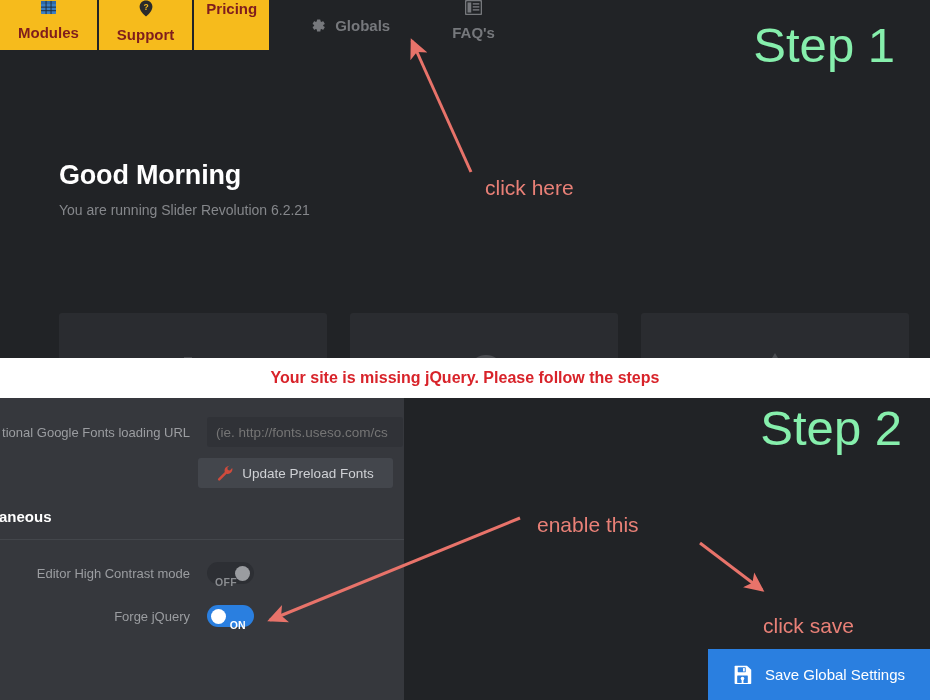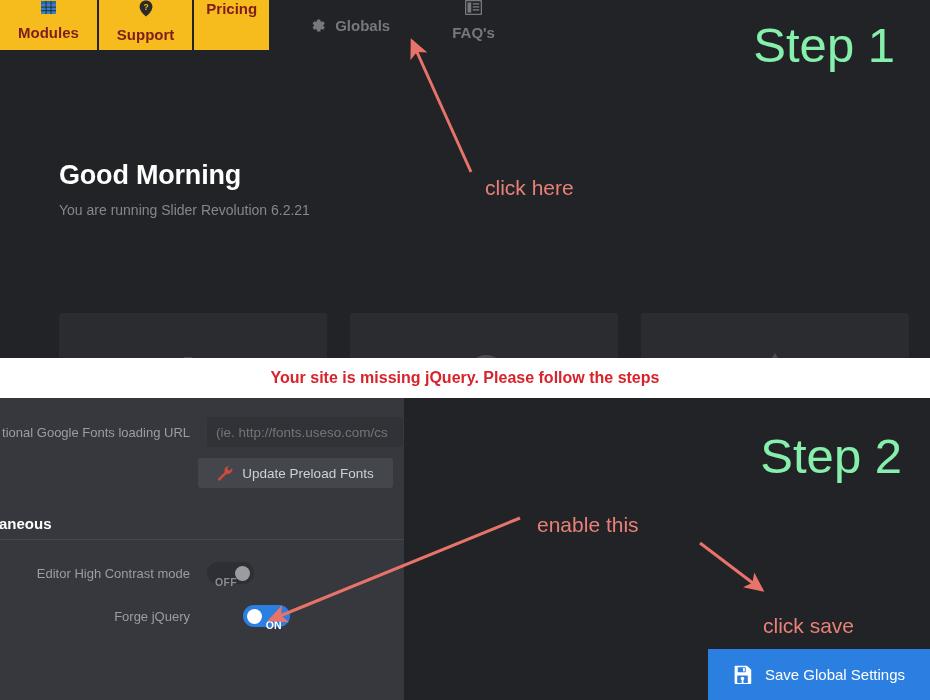--- a/index.html
+++ b/index.html
@@ -148,35 +148,35 @@
     width: 195px; height: 30px;
     background: #43464c;
     border: none; border-radius: 3px;
     color: #cfd1d5; font-size: 13.5px;
     display: flex; align-items: center; justify-content: center; gap: 9px;
     cursor: pointer;
     font-family: "Liberation Sans", sans-serif;
   }
 
   .section-title {
-    position: absolute; left: -1px; top: 117px;
+    position: absolute; left: -1px; top: 110px;
     font-size: 15px; font-weight: bold; color: #ffffff;
   }
   .divider {
     position: absolute; left: 0; top: 141px;
     width: 404px; height: 1px;
     background: #434greater;
     background: #43464b;
   }
 
   .setting-row {
     position: absolute; left: 0; display: flex; align-items: center;
   }
   .row-contrast { top: 164px; }
-  .row-forge { top: 207px; gap: 36px; }
+  .row-forge { top: 207px; }
   .setting-label {
     width: 190px; text-align: right;
     font-size: 13px; color: #9b9da1;
     white-space: nowrap;
   }
   .toggle {
     margin-left: 17px;
     width: 47px; height: 22px;
     border-radius: 11px;
     display: flex; align-items: center;
@@ -348,21 +348,21 @@
 
       <div class="setting-row row-forge">
         <div class="setting-label">Forge jQuery</div>
         <div class="toggle on">
           <span class="tlabel">ON</span>
           <span class="knob"></span>
         </div>
       </div>
     </div>
 
-    <div class="step-label step2-label" style="top:2px;margin-top:28px;">Step 2</div>
+    <div class="step-label step2-label" style="top:2px;">Step 2</div>
 
     <svg class="arrow-svg" width="930" height="302">
       <defs>
         <marker id="ah2" markerWidth="7" markerHeight="7" refX="5.6" refY="3.5" orient="auto">
           <path d="M0,0.4 L6.6,3.5 L0,6.6 L1.6,3.5 Z" fill="#e8736a"></path>
         </marker>
       </defs>
       <line x1="520" y1="120" x2="270" y2="222" stroke="#e8736a" stroke-width="3" marker-end="url(#ah2)"></line>
       <line x1="700" y1="145" x2="762" y2="192" stroke="#e8736a" stroke-width="3" marker-end="url(#ah2)"></line>
     </svg>

